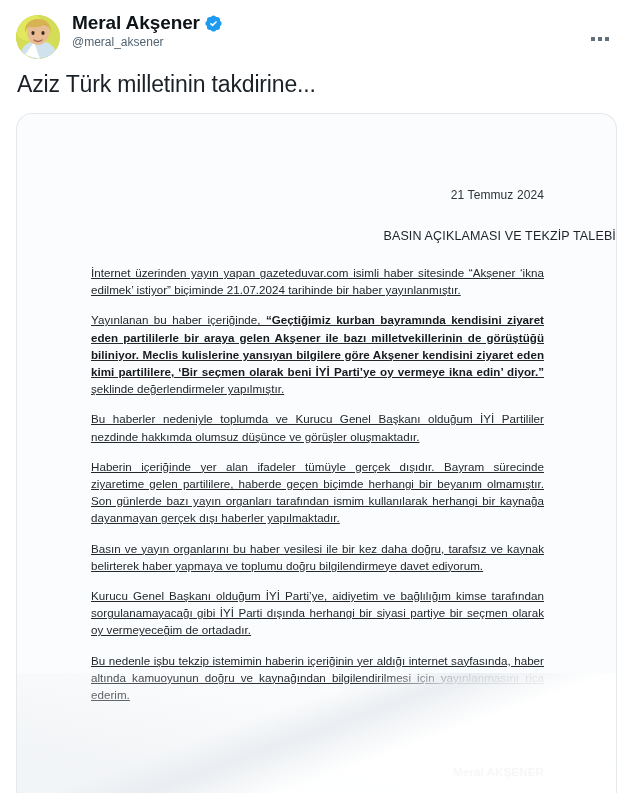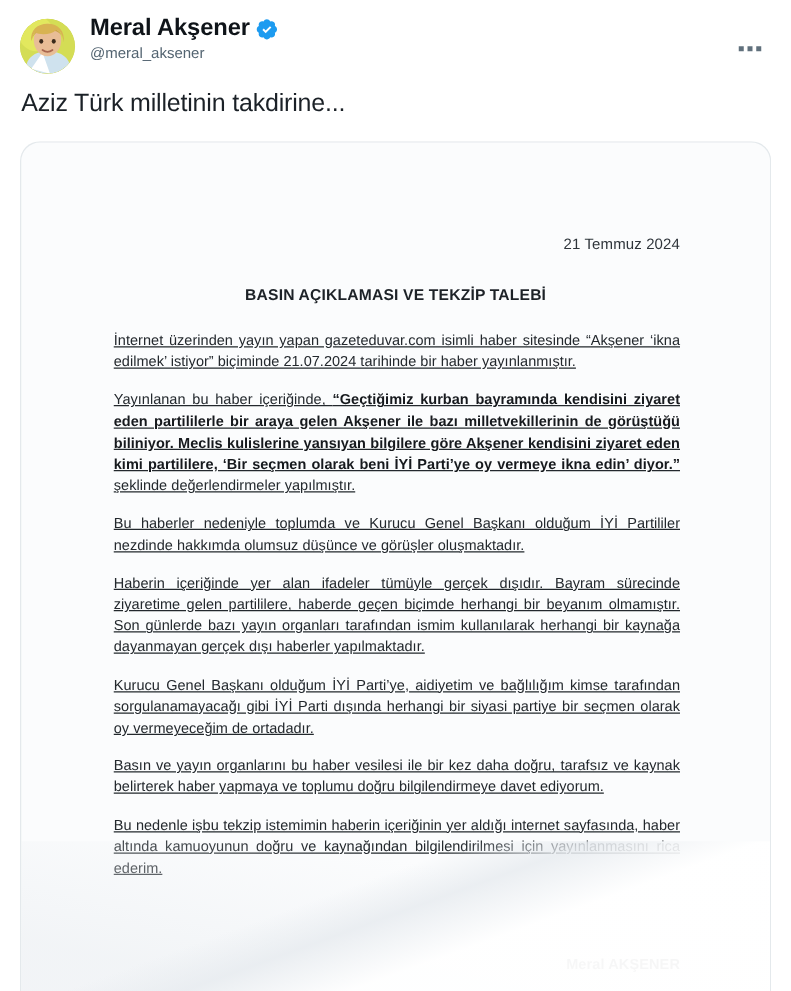--- a/index.html
+++ b/index.html
@@ -89,21 +89,21 @@
     display: block;
     width: 4px;
     height: 4px;
     background: #60707c;
   }
 
   .tweet-text {
     position: absolute;
     left: 17px;
     top: 70px;
-    font-size: 20px;
+    font-size: 23px;
     color: #1b2127;
     letter-spacing: -0.15px;
     line-height: 1.3;
   }
 
   
   .doc-card {
     position: absolute;
     left: 16px;
     top: 113px;
@@ -149,23 +149,23 @@
     font-size: 12px;
     color: #2e343a;
     letter-spacing: 0.1px;
     white-space: nowrap;
   }
   .doc-title {
     position: absolute;
     left: 0;
     right: 0;
     top: 115px;
-    text-align: center;
+    text-align: right;
     font-size: 12.5px;
-    font-weight: bold;
+    font-weight: normal;
     color: #1d2227;
     letter-spacing: 0.15px;
   }
 
   .body-text {
     position: absolute;
     left: 74px;
     right: 72px;
     top: 150px;
     font-size: 11.6px;
@@ -248,22 +248,22 @@
 
       <div class="date">21 Temmuz 2024</div>
 
       <div class="doc-title">BASIN AÇIKLAMASI VE TEKZİP TALEBİ</div>
 
       <div class="body-text">
           <p><span>İnternet üzerinden yayın yapan gazeteduvar.com isimli haber sitesinde “Akşener ‘ikna edilmek’ istiyor” biçiminde 21.07.2024 tarihinde bir haber yayınlanmıştır.</span></p>
           <p><span>Yayınlanan bu haber içeriğinde, </span><b>“Geçtiğimiz kurban bayramında kendisini ziyaret eden partililerle bir araya gelen Akşener ile bazı milletvekillerinin de görüştüğü biliniyor. Meclis kulislerine yansıyan bilgilere göre Akşener kendisini ziyaret eden kimi partililere, ‘Bir seçmen olarak beni İYİ Parti’ye oy vermeye ikna edin’ diyor.”</b><span> şeklinde değerlendirmeler yapılmıştır.</span></p>
           <p><span>Bu haberler nedeniyle toplumda ve Kurucu Genel Başkanı olduğum İYİ Partililer nezdinde hakkımda olumsuz düşünce ve görüşler oluşmaktadır.</span></p>
           <p><span>Haberin içeriğinde yer alan ifadeler tümüyle gerçek dışıdır. Bayram sürecinde ziyaretime gelen partililere, haberde geçen biçimde herhangi bir beyanım olmamıştır. Son günlerde bazı yayın organları tarafından ismim kullanılarak herhangi bir kaynağa dayanmayan gerçek dışı haberler yapılmaktadır.</span></p>
+          <p><span>Basın ve yayın organlarını bu haber vesilesi ile bir kez daha doğru, tarafsız ve kaynak belirterek haber yapmaya ve toplumu doğru bilgilendirmeye davet ediyorum.</span></p>
           <p><span>Kurucu Genel Başkanı olduğum İYİ Parti’ye, aidiyetim ve bağlılığım kimse tarafından sorgulanamayacağı gibi İYİ Parti dışında herhangi bir siyasi partiye bir seçmen olarak oy vermeyeceğim de ortadadır.</span></p>
-          <p><span>Basın ve yayın organlarını bu haber vesilesi ile bir kez daha doğru, tarafsız ve kaynak belirterek haber yapmaya ve toplumu doğru bilgilendirmeye davet ediyorum.</span></p>
           <p><span>Bu nedenle işbu tekzip istemimin haberin içeriğinin yer aldığı internet sayfasında, haber altında kamuoyunun doğru ve kaynağından bilgilendirilmesi için yayınlanmasını rica ederim.</span></p>
         </div>
 
       <div class="signature">Meral AKŞENER</div>
 
       <div class="paper-sheen"></div>
     </div>
   </div>
 
 </div>

